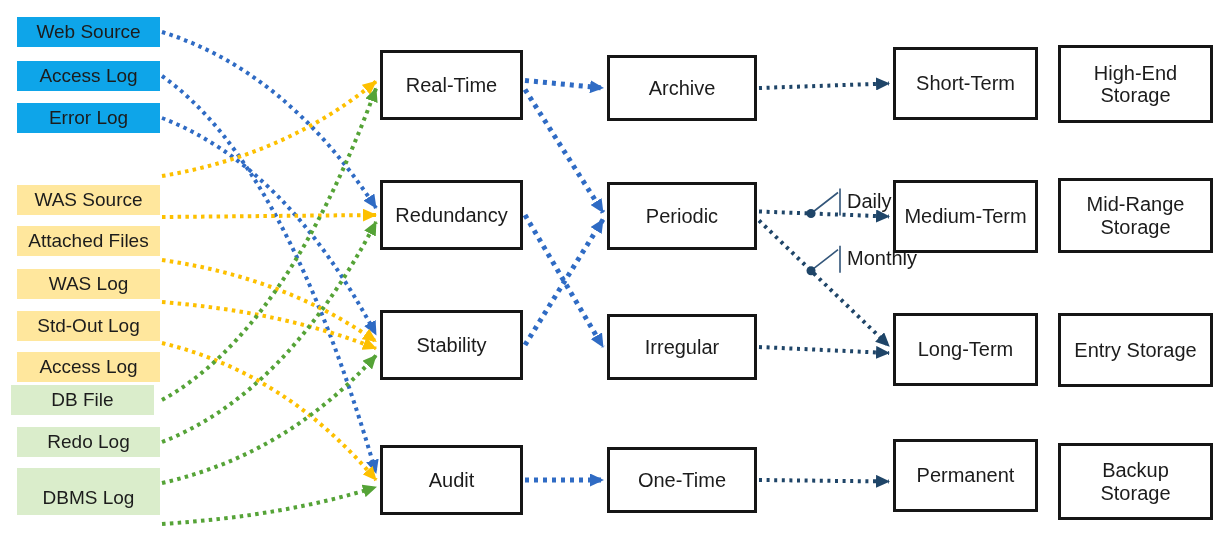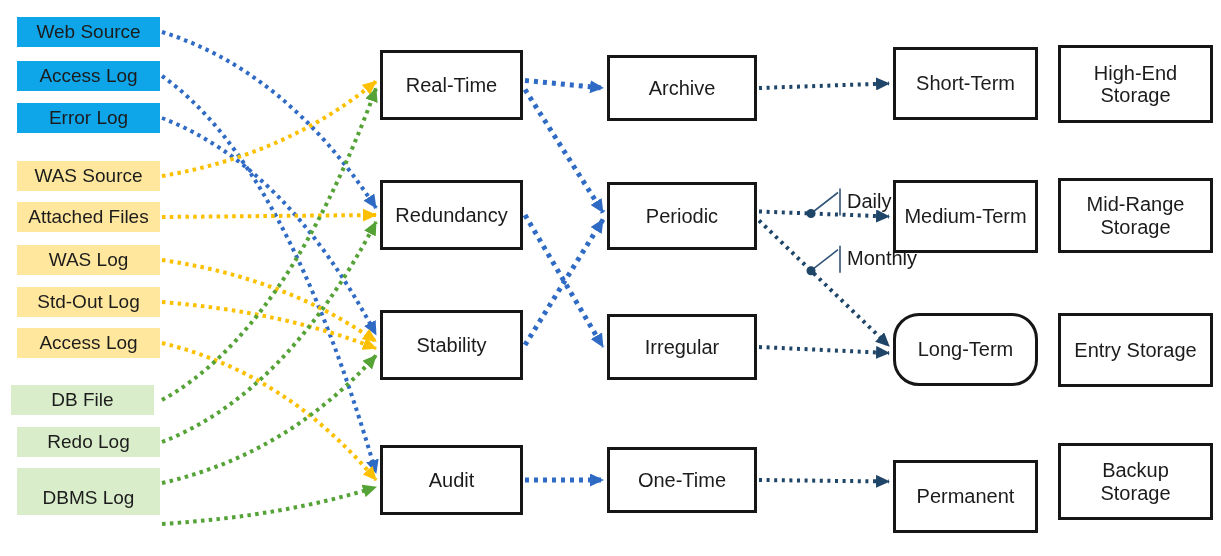--- a/index.html
+++ b/index.html
@@ -3,21 +3,21 @@
 <meta charset="utf-8">
 <style>
   html,body{margin:0;padding:0;background:#ffffff;}
   #canvas{position:relative;width:1221px;height:556px;background:#ffffff;overflow:hidden;
           font-family:"Liberation Sans",sans-serif;}
   #edge-layer{position:absolute;left:0;top:0;width:1221px;height:556px;}
   .node{position:absolute;display:flex;align-items:center;justify-content:center;
         text-align:center;color:#1c1c1c;white-space:pre-line;line-height:1.12;
         font-size:19px;}
   .g-web{background:#0ea5e9;}
-  .g-was{background:#ffe79d;}
+  .g-was{background:#ffe79d;margin-top:24px;}
   .g-db{background:#daedcb;}
   .g-category,.g-cycle,.g-term,.g-storage{
         background:#ffffff;border:3px solid #161616;font-size:20px;}
   .edge{fill:none;}
   .d-src{stroke-width:4;stroke-dasharray:3.5 4.3;}
   .d-mid{stroke-width:5;stroke-dasharray:4 5;}
   .d-nav{stroke-width:4;stroke-dasharray:3 4.6;}
   .callout-line{stroke:#33567a;stroke-width:1.6;fill:none;}
   .edge-label{font-size:20px;fill:#1b1b1b;font-family:"Liberation Sans",sans-serif;}
 </style>
@@ -84,22 +84,22 @@
     <div class="node g-category" style="left: 380px; top: 50px; width: 137px; height: 64px;"><span>Real-Time</span></div>
     <div class="node g-category" style="left: 380px; top: 180px; width: 137px; height: 64px;"><span>Redundancy</span></div>
     <div class="node g-category" style="left: 380px; top: 310px; width: 137px; height: 64px;"><span>Stability</span></div>
     <div class="node g-category" style="left: 380px; top: 445px; width: 137px; height: 64px;"><span>Audit</span></div>
     <div class="node g-cycle" style="left: 607px; top: 55px; width: 144px; height: 60px;"><span>Archive</span></div>
     <div class="node g-cycle" style="left: 607px; top: 182px; width: 144px; height: 62px;"><span>Periodic</span></div>
     <div class="node g-cycle" style="left: 607px; top: 314px; width: 144px; height: 60px;"><span>Irregular</span></div>
     <div class="node g-cycle" style="left: 607px; top: 447px; width: 144px; height: 60px;"><span>One-Time</span></div>
     <div class="node g-term" style="left: 893px; top: 47px; width: 139px; height: 67px;"><span>Short-Term</span></div>
     <div class="node g-term" style="left: 893px; top: 180px; width: 139px; height: 67px;"><span>Medium-Term</span></div>
-    <div class="node g-term" style="left: 893px; top: 313px; width: 139px; height: 67px; border-radius: 26px;"><span>Long-Term</span></div>
-    <div class="node g-term" style="left: 893px; top: 460px; width: 139px; height: 67px; text-align: center;"><span>Permanent</span></div>
+    <div class="node g-term" style="left: 893px; top: 313px; width: 139px; height: 67px;"><span>Long-Term</span></div>
+    <div class="node g-term" style="left: 893px; top: 439px; width: 139px; height: 67px; text-align: center;"><span>Permanent</span></div>
     <div class="node g-storage" style="left: 1058px; top: 45px; width: 149px; height: 72px;"><span>High-End
 Storage</span></div>
     <div class="node g-storage" style="left: 1058px; top: 178px; width: 149px; height: 69px;"><span>Mid-Range
 Storage</span></div>
     <div class="node g-storage" style="left: 1058px; top: 313px; width: 149px; height: 68px;"><span>Entry Storage</span></div>
     <div class="node g-storage" style="left: 1058px; top: 443px; width: 149px; height: 71px;"><span>Backup
 Storage</span></div>
   </div>
 
 </body></html>

